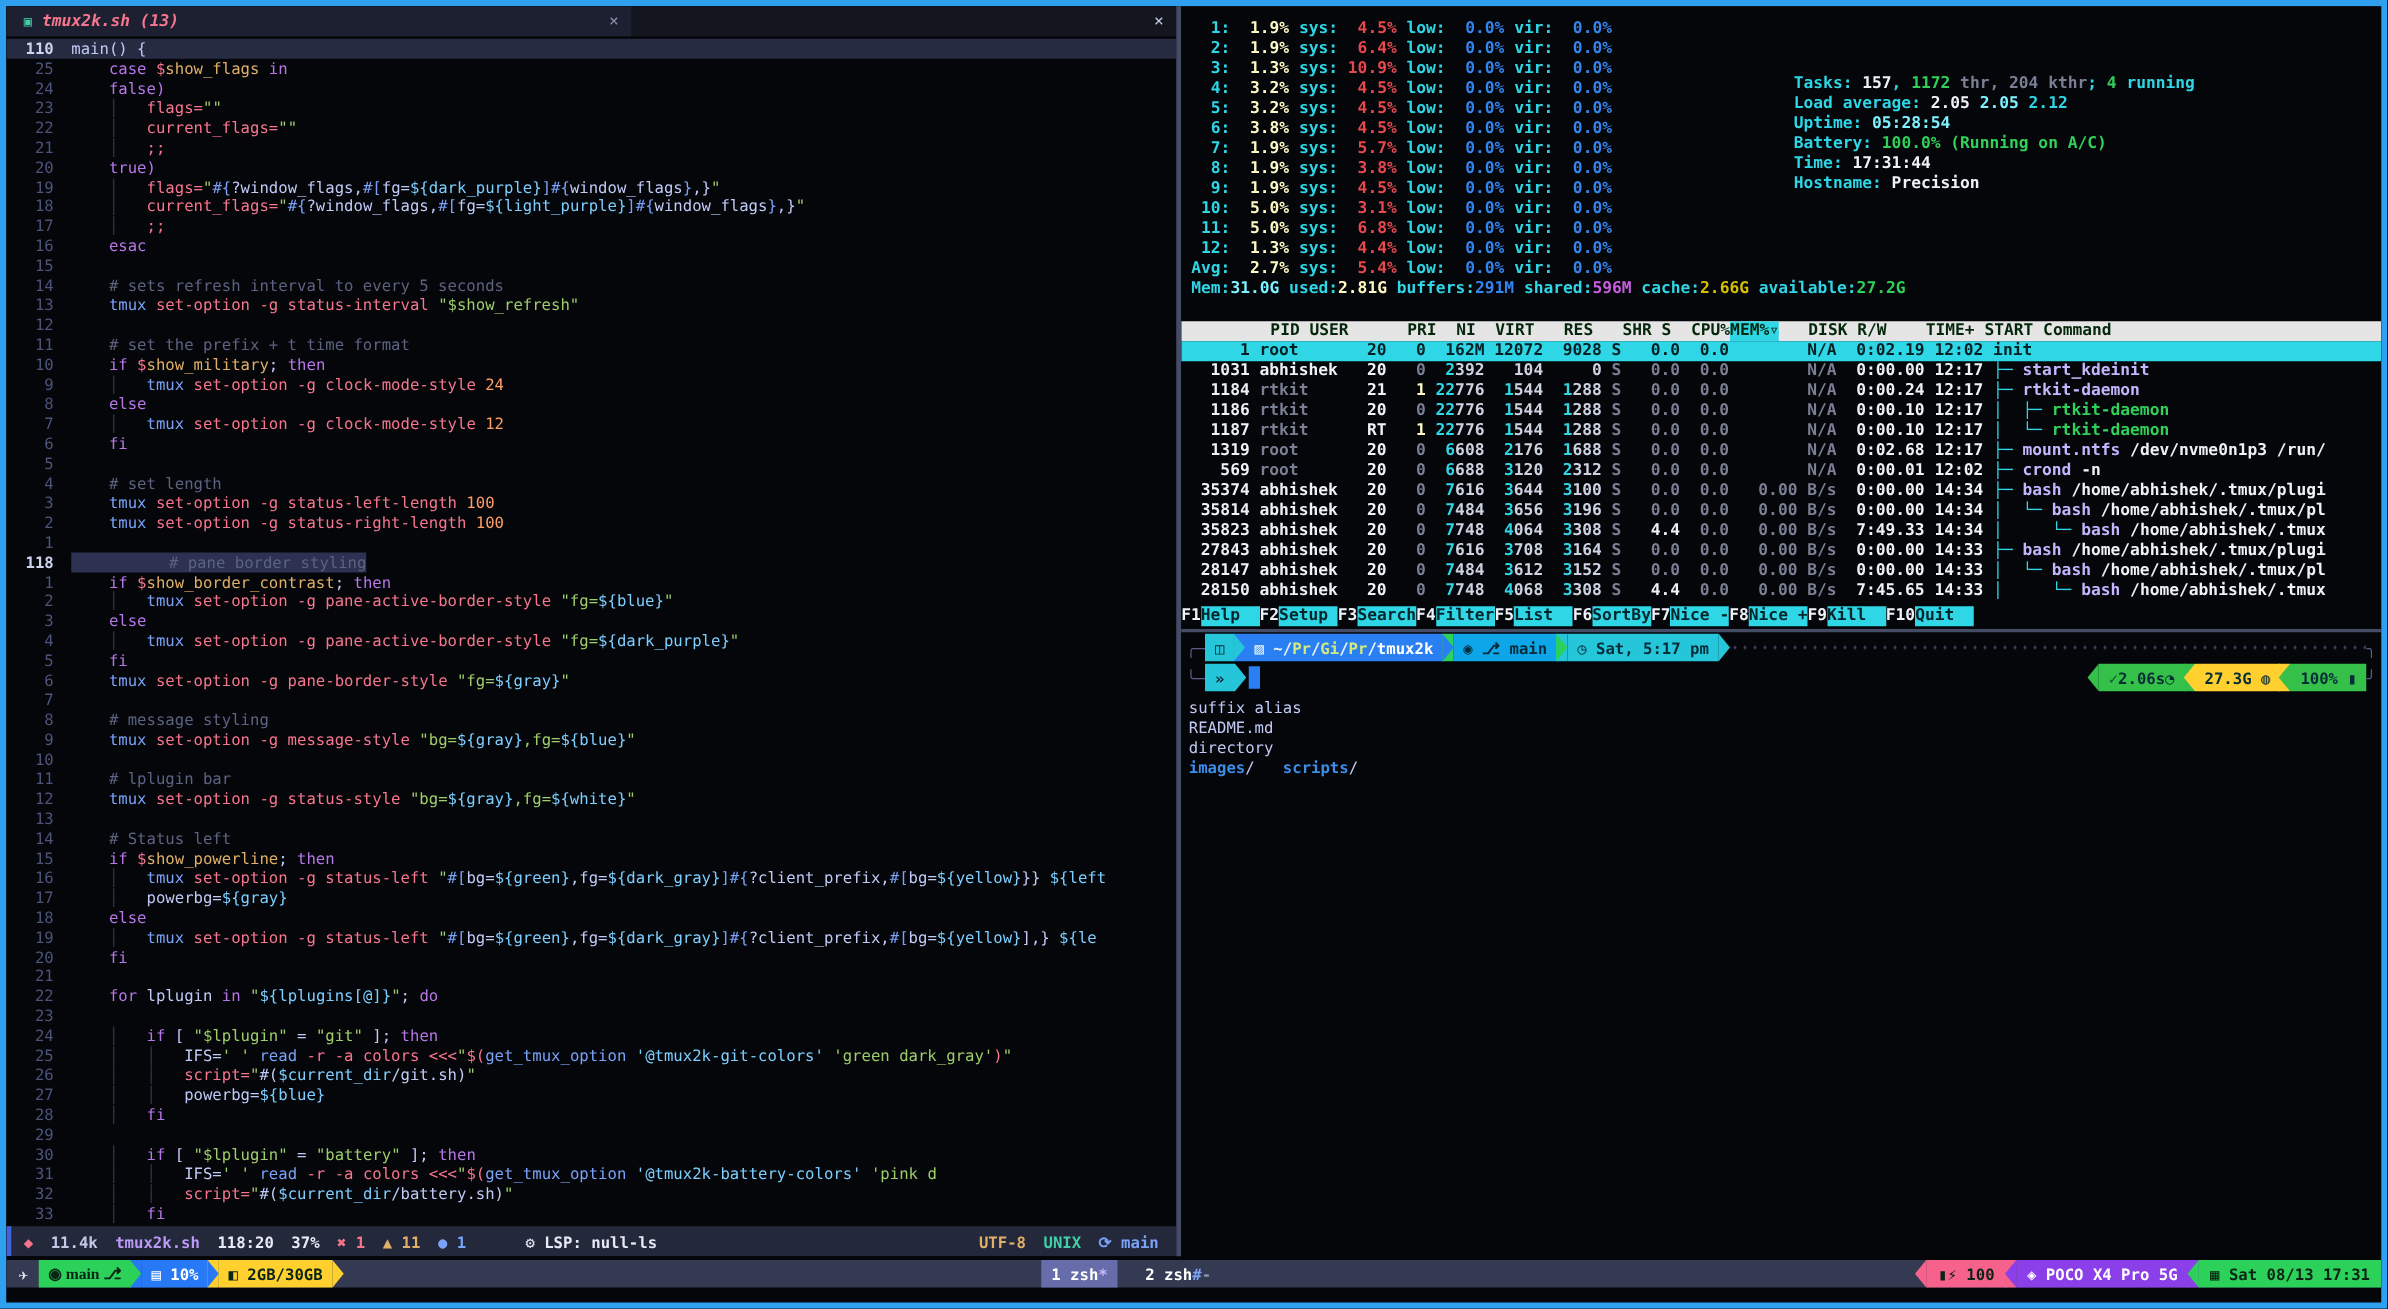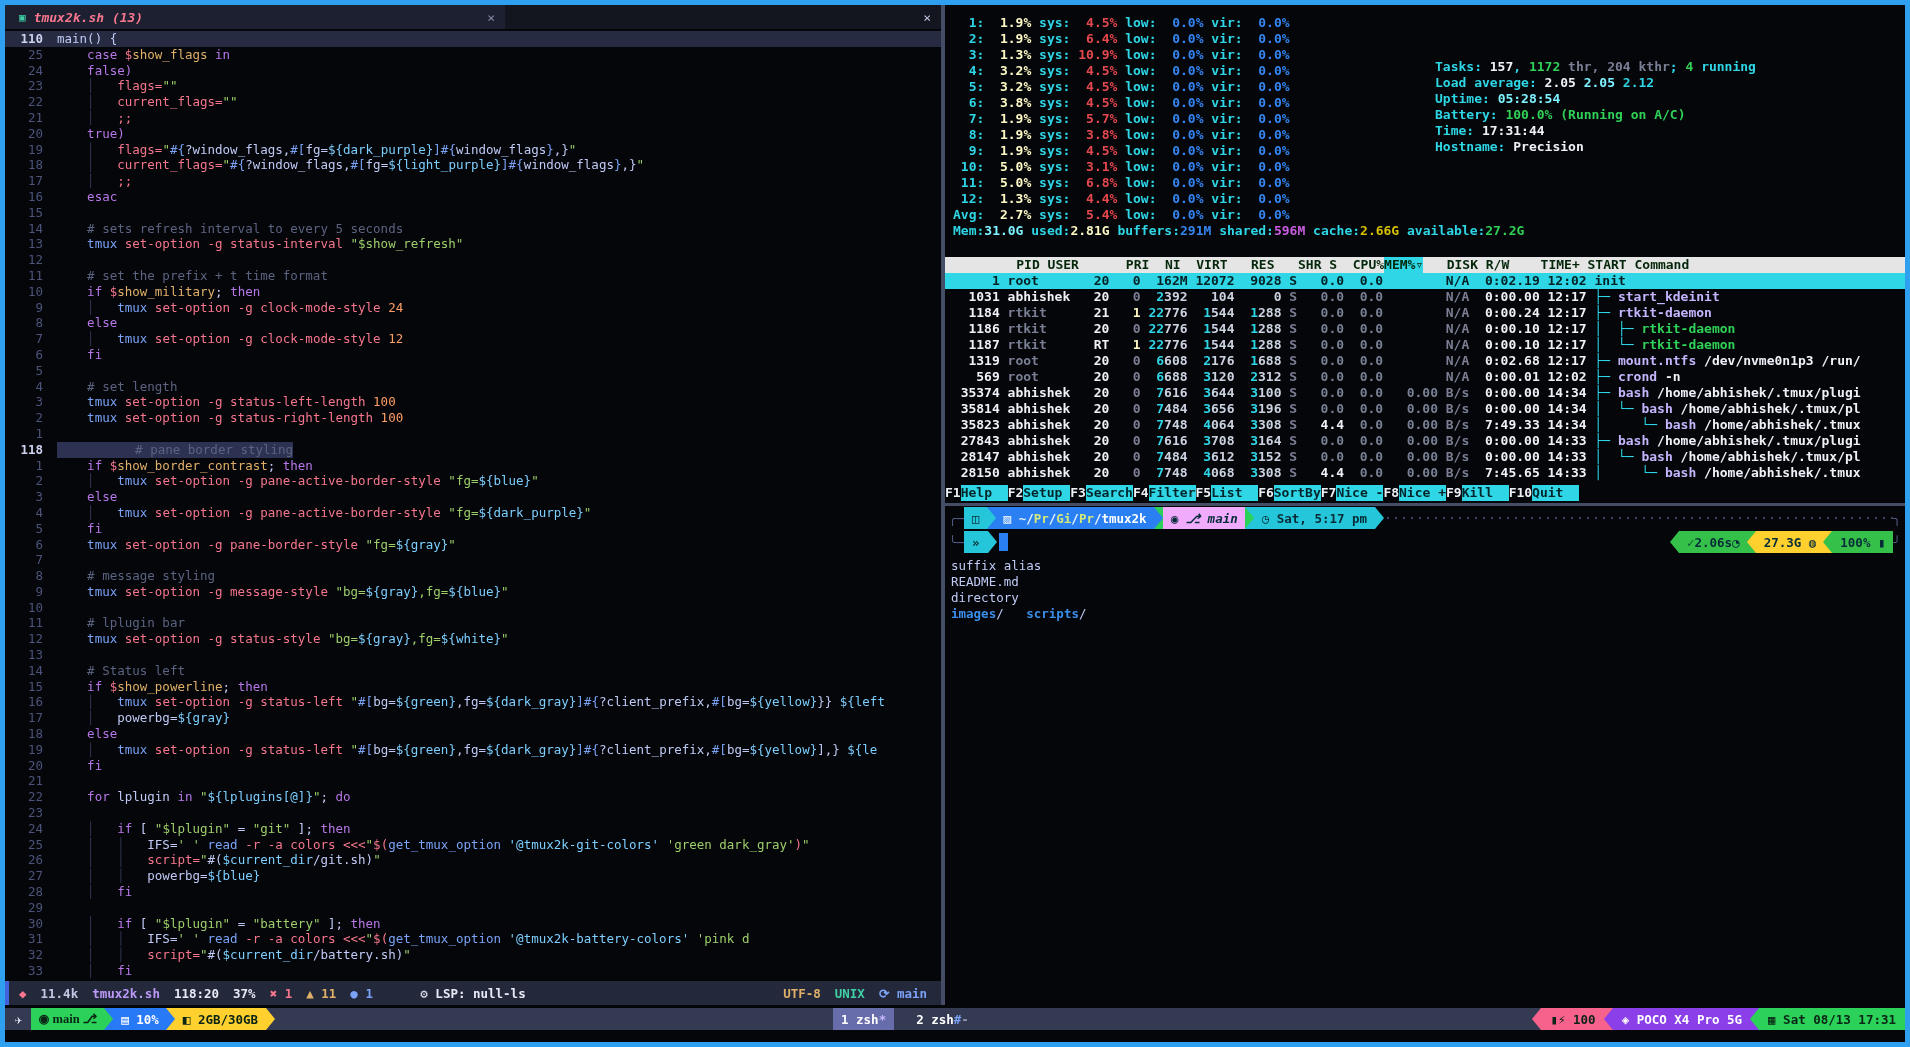--- a/index.html
+++ b/index.html
@@ -209,21 +209,21 @@
           <span class="t-pw">▨ ~/</span>
           <span class="t-pa">Pr</span>
           <span class="t-pw">/</span>
           <span class="t-pa">Gi</span>
           <span class="t-pw">/</span>
           <span class="t-pa">Pr</span>
           <span class="t-pw">/</span>
           <span class="t-pwb">tmux2k</span>
         </div>
         <div class="arr-r" style="border-left-color: rgb(42, 127, 242); background: rgb(43, 209, 88); margin-left: -1px;"></div>
-        <div class="seg" style="background: #f0abfc; font-style: italic;">
+        <div class="seg" style="background: #0ea5e9;">
           <span class="t-pd">◉ ⎇ main</span>
         </div>
         <div class="arr-r" style="border-left-color: rgb(43, 209, 88); background: rgb(38, 198, 218); margin-left: -1px;"></div>
         <div class="seg" style="background: rgb(38, 198, 218);">
           <span class="t-pd">◷ Sat, 5:17 pm</span>
         </div>
         <div class="arr-r" style="border-left-color: rgb(38, 198, 218);"></div>
         <div class="dotfill"></div>
         <span class="frame">╮</span>
       </div>

